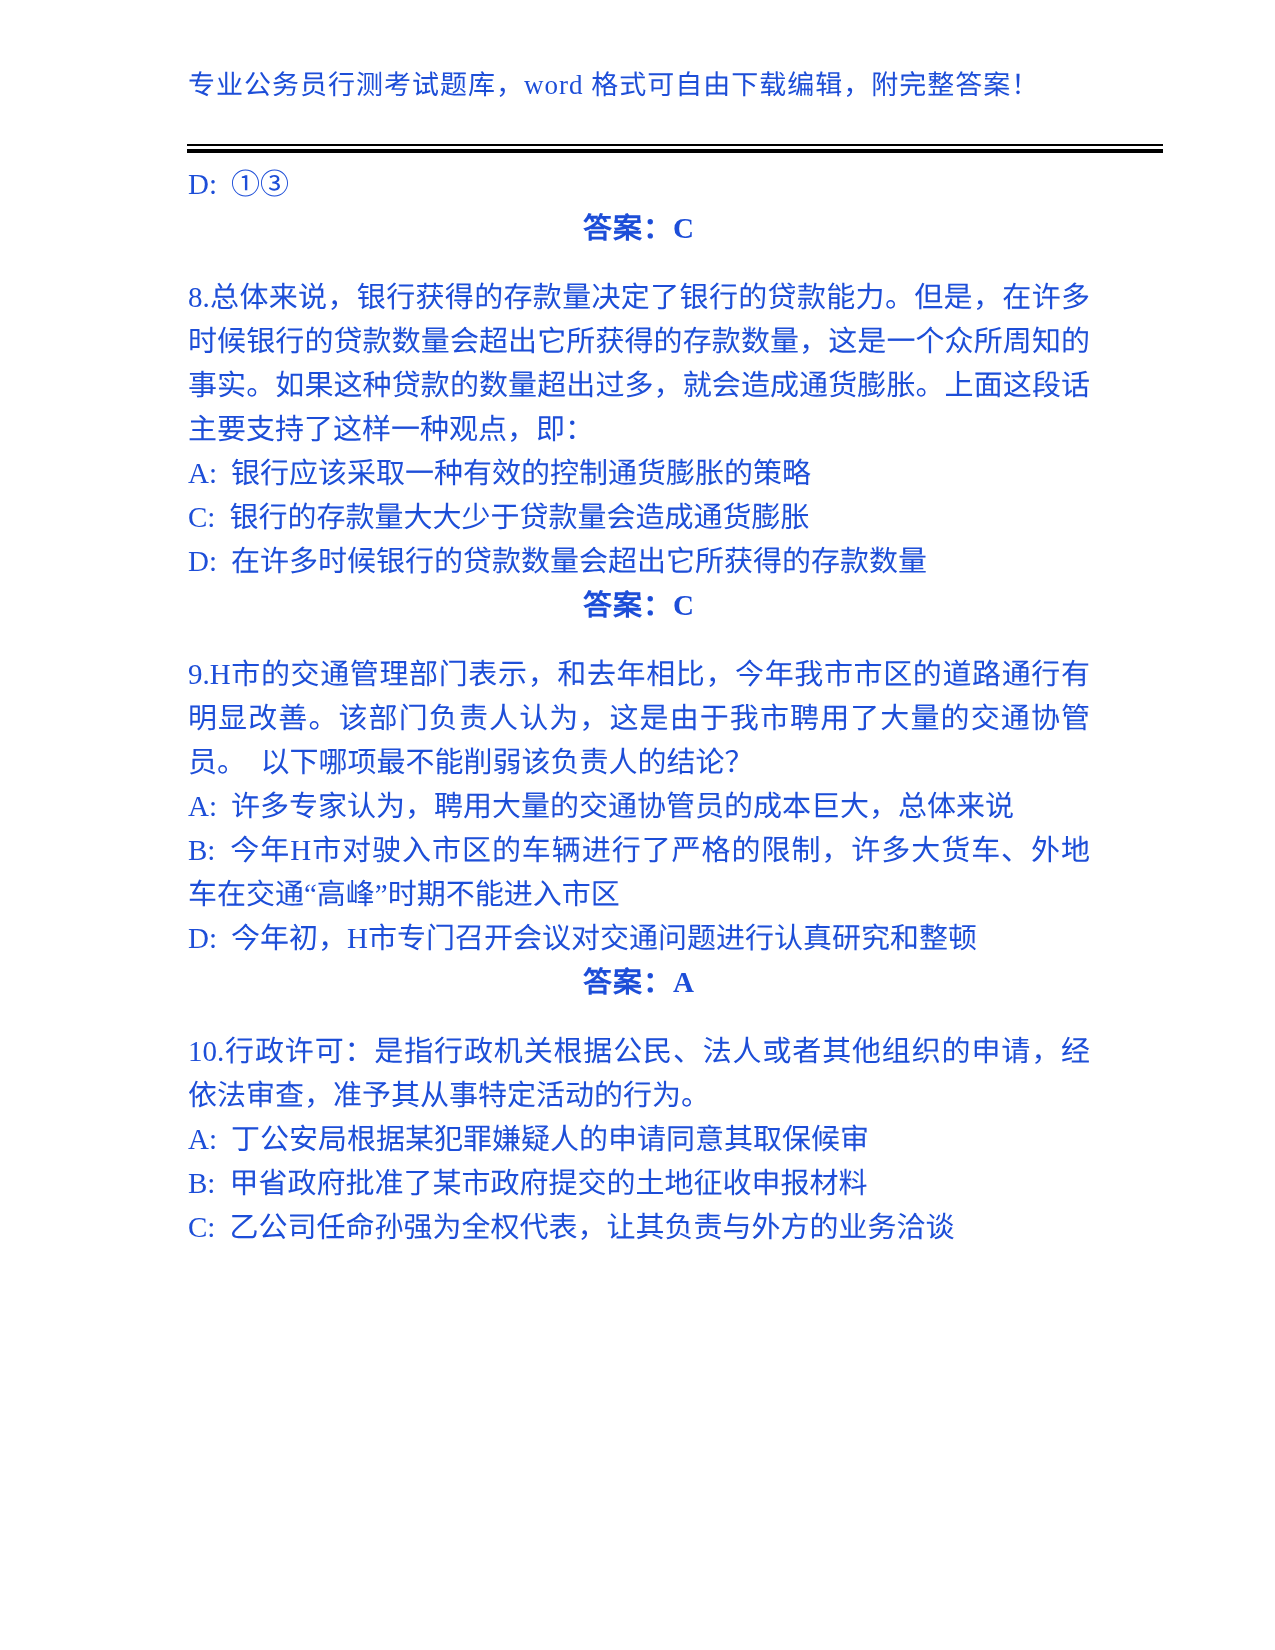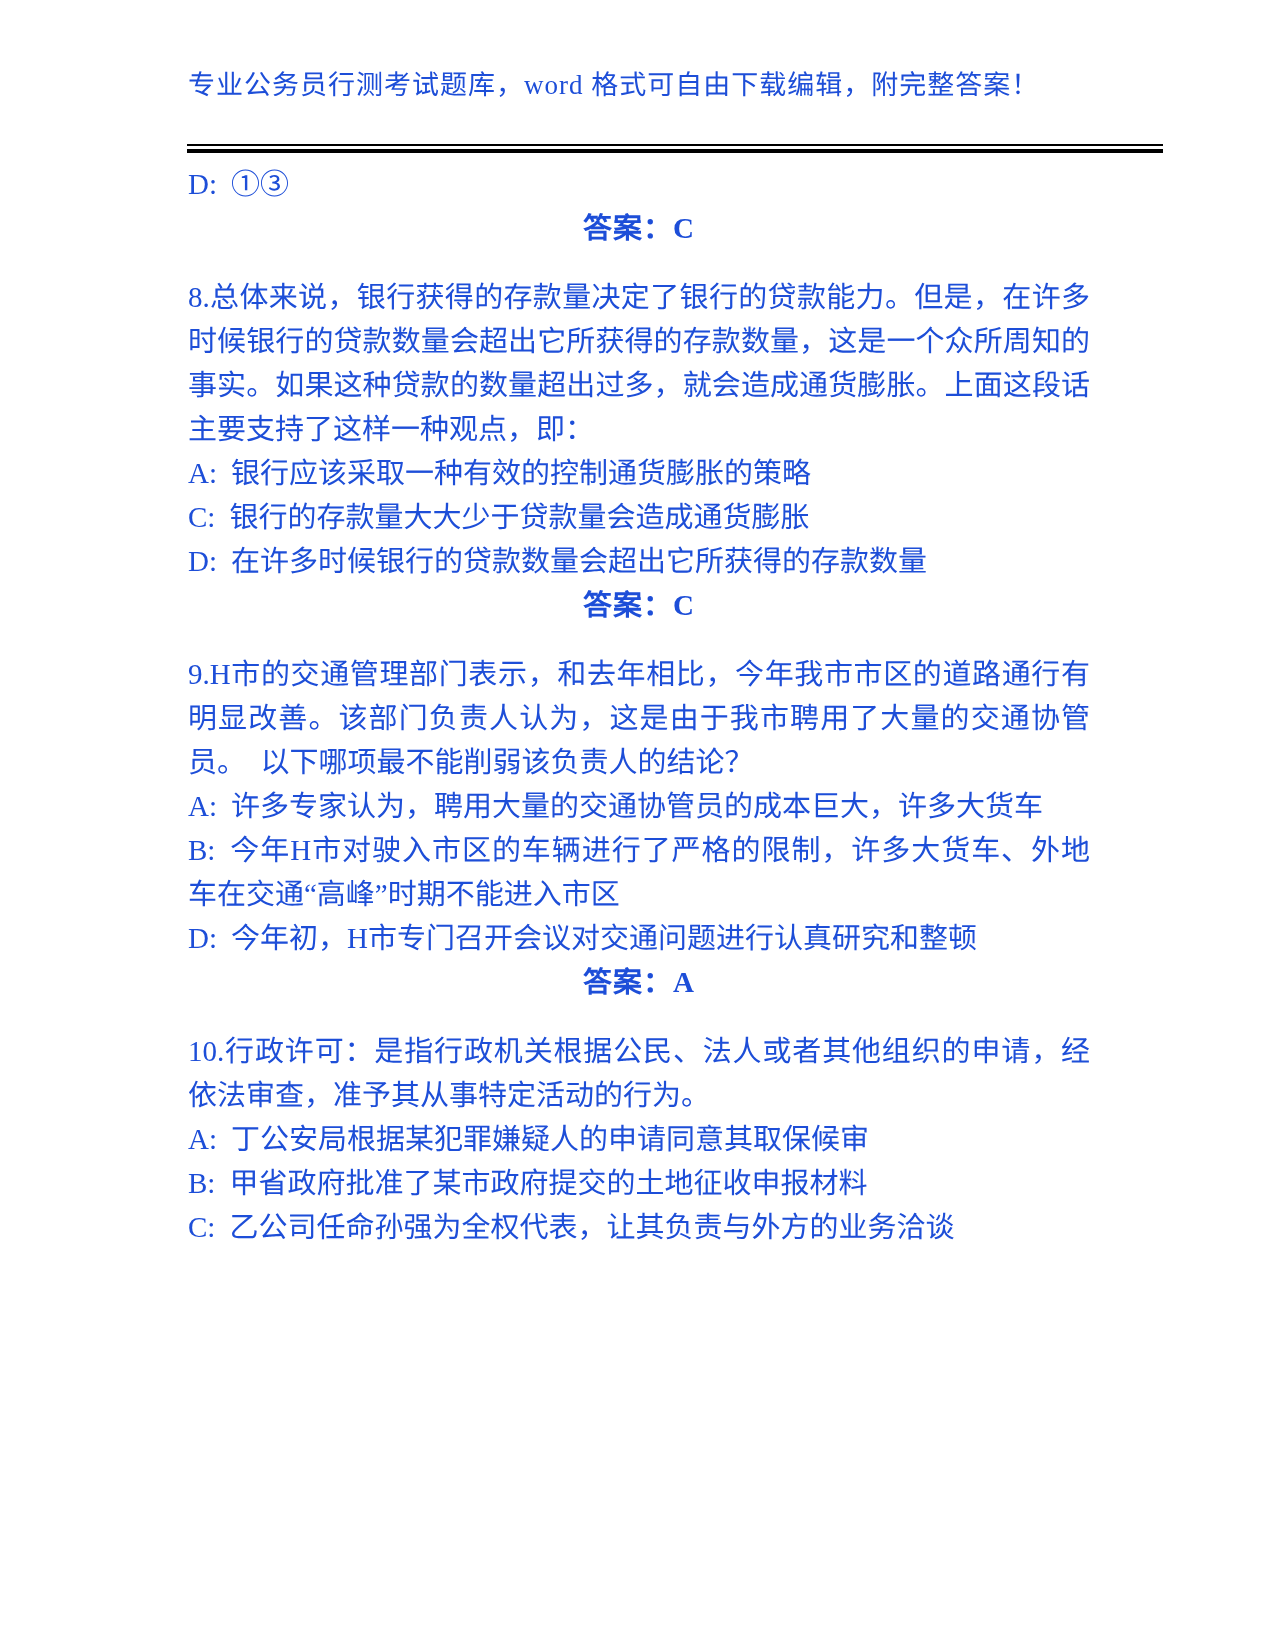--- a/index.html
+++ b/index.html
@@ -76,21 +76,21 @@
     <section class="question">
       <p class="stem">8.总体来说，银行获得的存款量决定了银行的贷款能力。但是，在许多时候银行的贷款数量会超出它所获得的存款数量，这是一个众所周知的事实。如果这种贷款的数量超出过多，就会造成通货膨胀。上面这段话主要支持了这样一种观点，即：</p>
       <p class="opt"><span class="opt-label">A:</span><span>银行应该采取一种有效的控制通货膨胀的策略</span></p>
       <p class="opt"><span class="opt-label">C:</span><span>银行的存款量大大少于贷款量会造成通货膨胀</span></p>
       <p class="opt"><span class="opt-label">D:</span><span>在许多时候银行的贷款数量会超出它所获得的存款数量</span></p>
       <p class="answer-line">答案：C</p>
     </section>
 
     <section class="question">
       <p class="stem">9.H市的交通管理部门表示，和去年相比，今年我市市区的道路通行有明显改善。该部门负责人认为，这是由于我市聘用了大量的交通协管员。　以下哪项最不能削弱该负责人的结论？</p>
-      <p class="opt"><span class="opt-label">A:</span><span>许多专家认为，聘用大量的交通协管员的成本巨大，许多大货车</span></p>
+      <p class="opt"><span class="opt-label">A:</span><span>许多专家认为，聘用大量的交通协管员的成本巨大，总体来说</span></p>
       <p class="opt"><span class="opt-label">B:</span><span>今年H市对驶入市区的车辆进行了严格的限制，许多大货车、外地车在交通“高峰”时期不能进入市区</span></p>
       <p class="opt"><span class="opt-label">D:</span><span>今年初，H市专门召开会议对交通问题进行认真研究和整顿</span></p>
       <p class="answer-line">答案：A</p>
     </section>
 
     <section class="question">
       <p class="stem">10.行政许可：是指行政机关根据公民、法人或者其他组织的申请，经依法审查，准予其从事特定活动的行为。</p>
       <p class="opt"><span class="opt-label">A:</span><span>丁公安局根据某犯罪嫌疑人的申请同意其取保候审</span></p>
       <p class="opt"><span class="opt-label">B:</span><span>甲省政府批准了某市政府提交的土地征收申报材料</span></p>
       <p class="opt"><span class="opt-label">C:</span><span>乙公司任命孙强为全权代表，让其负责与外方的业务洽谈</span></p>

